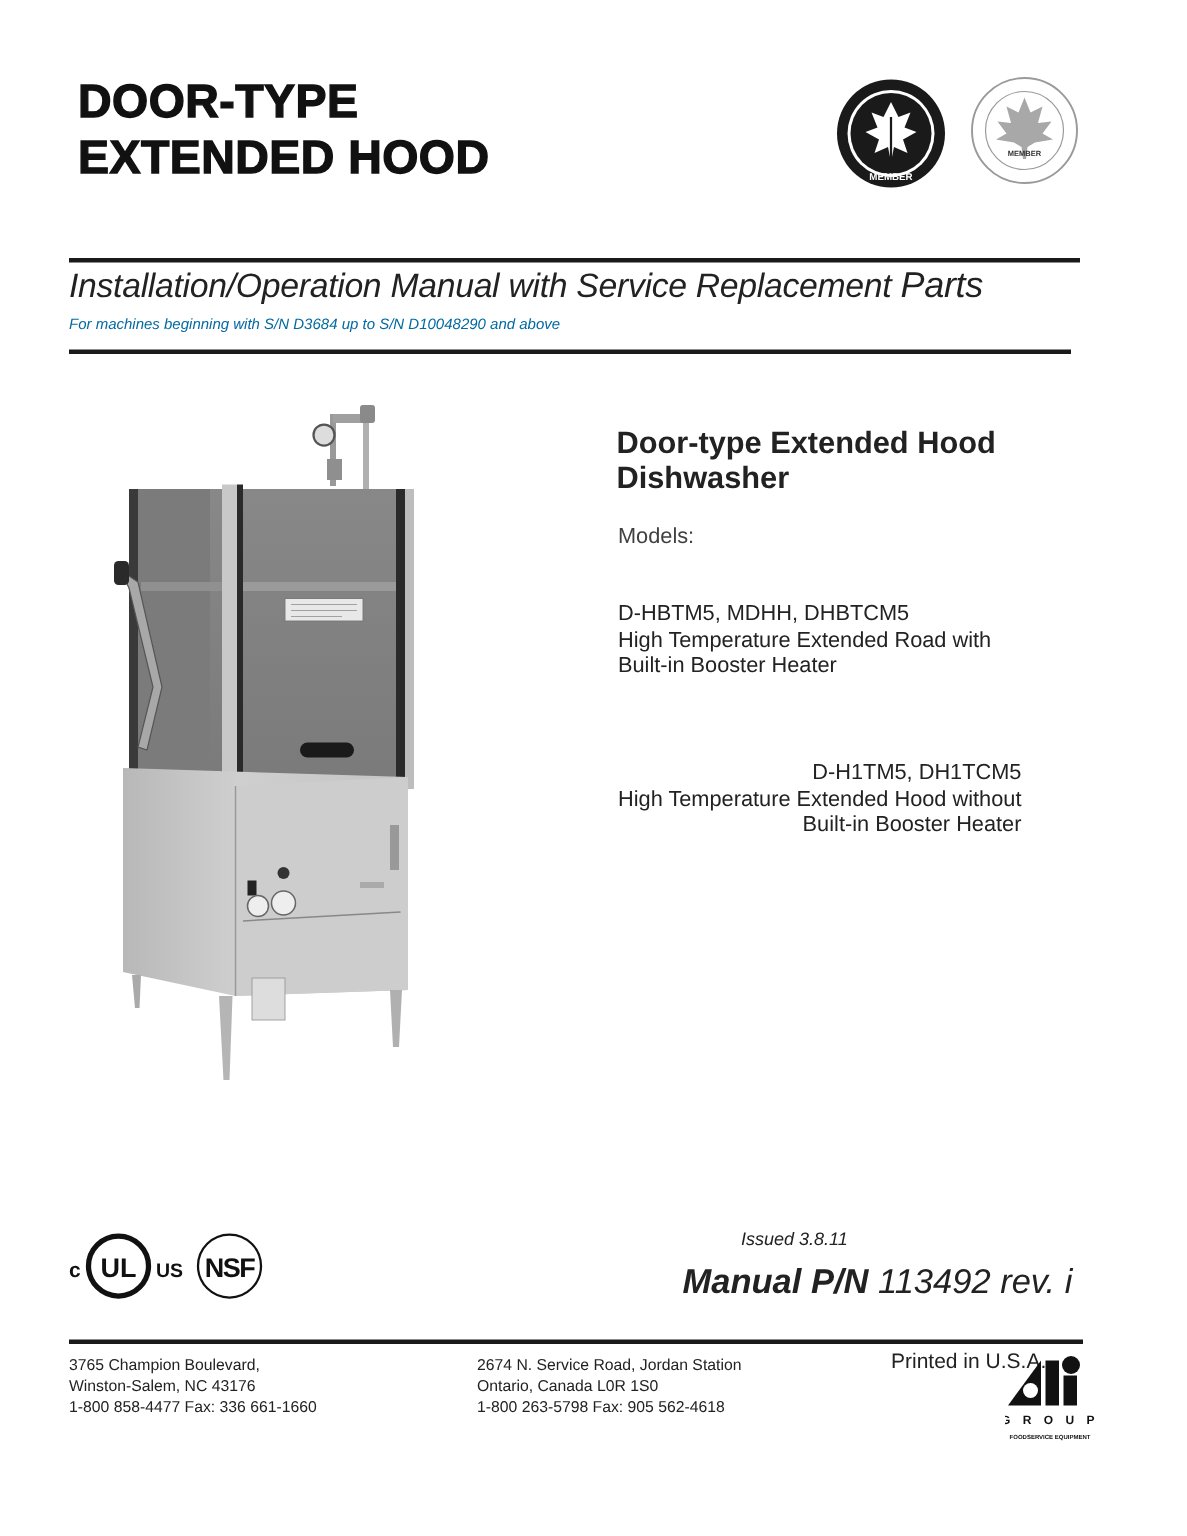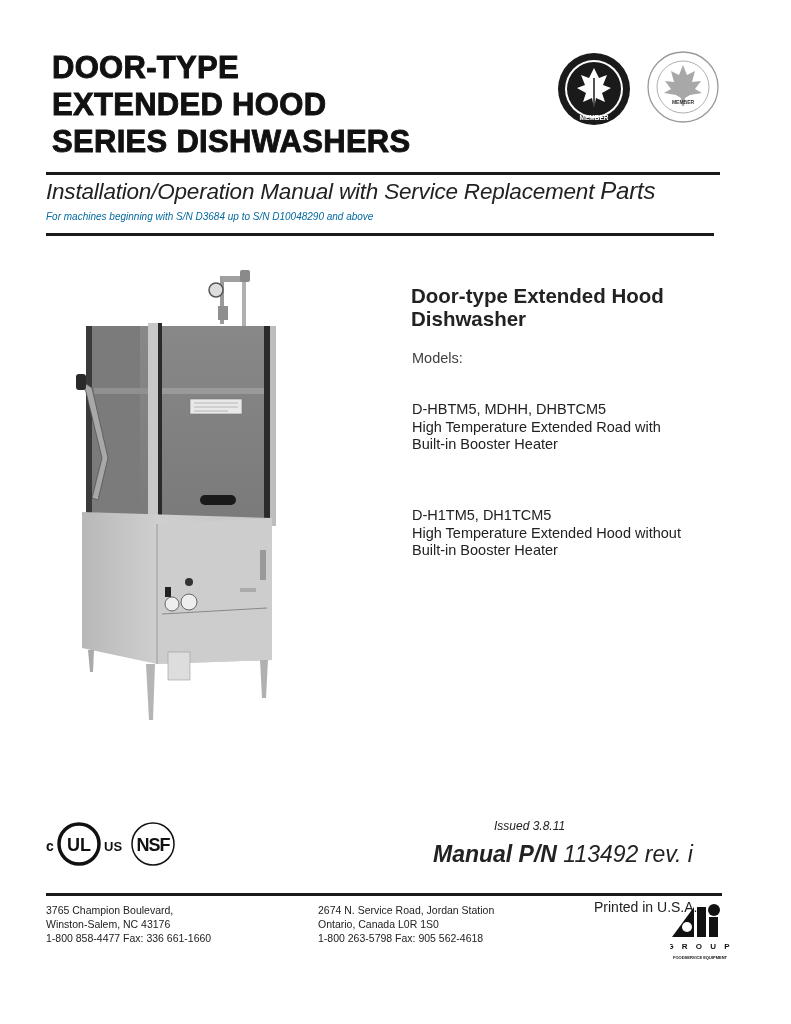--- a/index.html
+++ b/index.html
@@ -27,38 +27,37 @@
       left: 46px; top: 211px; font-style: italic; font-size: 10px; color: #0369a1; white-space: nowrap;
     }
 
     .product-title {
       left: 411px; top: 284px; font-weight: bold; font-size: 20.5px; line-height: 23px; color: #222;
     }
     .models-label { left: 412px; top: 350px; font-size: 14.5px; color: #404040; }
     .model-group { left: 412px; font-size: 14.5px; line-height: 17.5px; color: #222; }
 
     .issued { left: 454px; top: 819px; font-style: italic; font-size: 12px; color: #222; margin-left: 40px; }
-    .manual-pn { left: 433px; top: 841px; font-size: 23px; font-style: italic; color: #222; white-space: nowrap; }
+    .manual-pn { left: 455px; top: 841px; font-size: 23px; font-style: italic; color: #222; white-space: nowrap; }
     .manual-pn b { font-weight: bold; }
 
     .addr { font-size: 10.5px; line-height: 14px; color: #222; white-space: nowrap; }
     .printed { left: 594px; top: 899px; font-size: 14px; color: #222; }
 
     .cert-logos { left: 40px; top: 818px; width: 160px; height: 50px; }
     .leed-logos { left: 555px; top: 48px; width: 170px; height: 80px; }
     .product-photo { left: 62px; top: 268px; width: 230px; height: 458px; }
     .ali-logo { left: 670px; top: 903px; width: 60px; height: 60px; }
   </style>
 </head>
 <body>
 
 <div class="abs main-title">
   <div>DOOR-TYPE</div>
   <div>EXTENDED HOOD</div>
-  <div>SERIES DISHWASHERS</div>
 </div>
 
 <svg class="abs leed-logos" viewBox="0 0 170 80">
   <g>
     <circle cx="39" cy="41" r="36" fill="#1a1a1a"></circle>
     <circle cx="39" cy="41" r="29" fill="#fff"></circle>
     <circle cx="39" cy="41" r="27" fill="#1a1a1a"></circle>
     <path d="M39 20 L44 30 L52 27 L48 37 L56 40 L47 45 L50 54 L41 50 L39 60 L37 50 L28 54 L31 45 L22 40 L30 37 L26 27 L34 30 Z" fill="#fff"></path>
     <line x1="39" y1="30" x2="39" y2="60" stroke="#1a1a1a" stroke-width="1.5"></line>
     <text x="39" y="72" font-size="6.5" fill="#fff" text-anchor="middle" font-family="Liberation Sans, sans-serif" font-weight="bold">MEMBER</text>
@@ -143,21 +142,21 @@
   <div>Door-type Extended Hood</div>
   <div>Dishwasher</div>
 </div>
 <div class="abs models-label">Models:</div>
 
 <div class="abs model-group" style="top:401px;">
   <div>D-HBTM5, MDHH, DHBTCM5</div>
   <div>High Temperature Extended Road with</div>
   <div>Built-in Booster Heater</div>
 </div>
-<div class="abs model-group" style="top:507px;">
+<div class="abs model-group" style="top:507px;text-align:right;">
   <div>D-H1TM5, DH1TCM5</div>
   <div>High Temperature Extended Hood without</div>
   <div>Built-in Booster Heater</div>
 </div>
 
 <svg class="abs cert-logos" viewBox="0 0 160 50">
   <g>
     <text x="6" y="33" font-size="14" font-weight="bold" font-family="Liberation Sans, sans-serif" fill="#111">c</text>
     <circle cx="39" cy="26" r="20" fill="none" stroke="#111" stroke-width="3.5"></circle>
     <text x="39" y="33" font-size="18" font-weight="bold" font-family="Liberation Sans, sans-serif" fill="#111" text-anchor="middle">UL</text>

